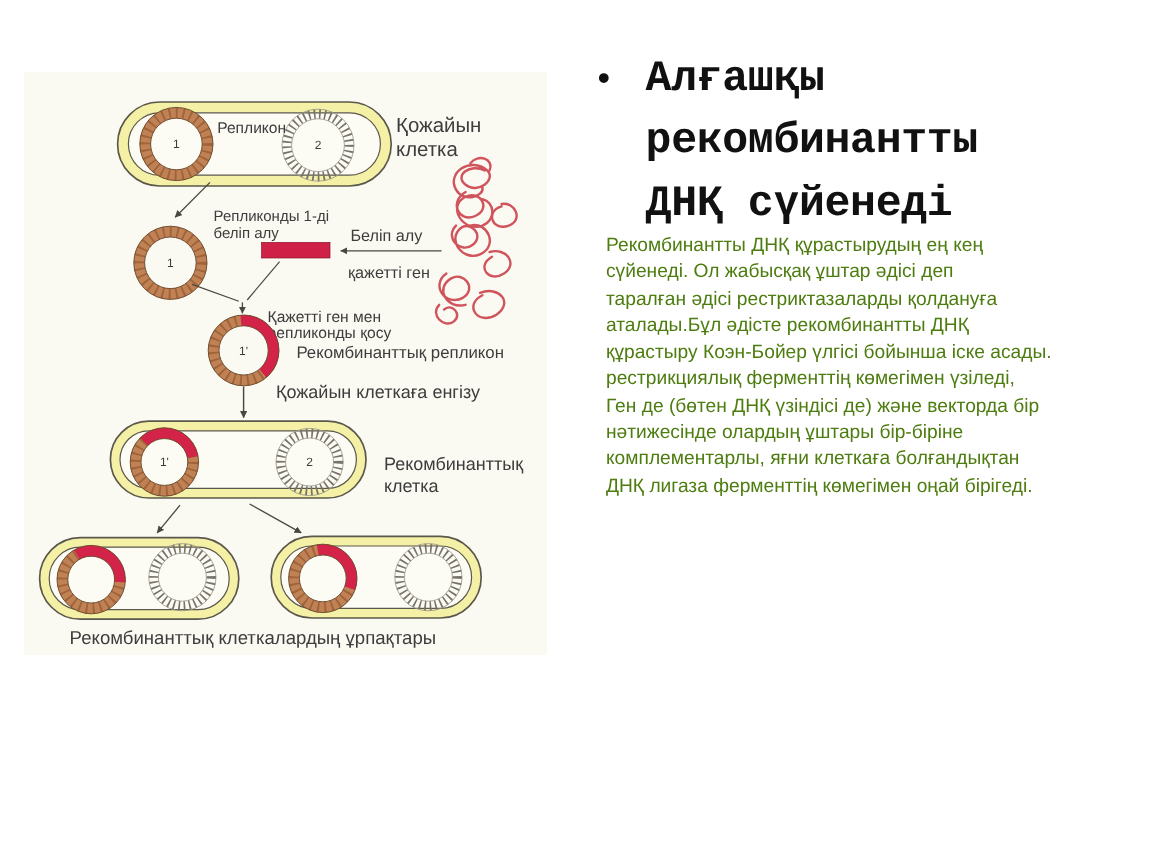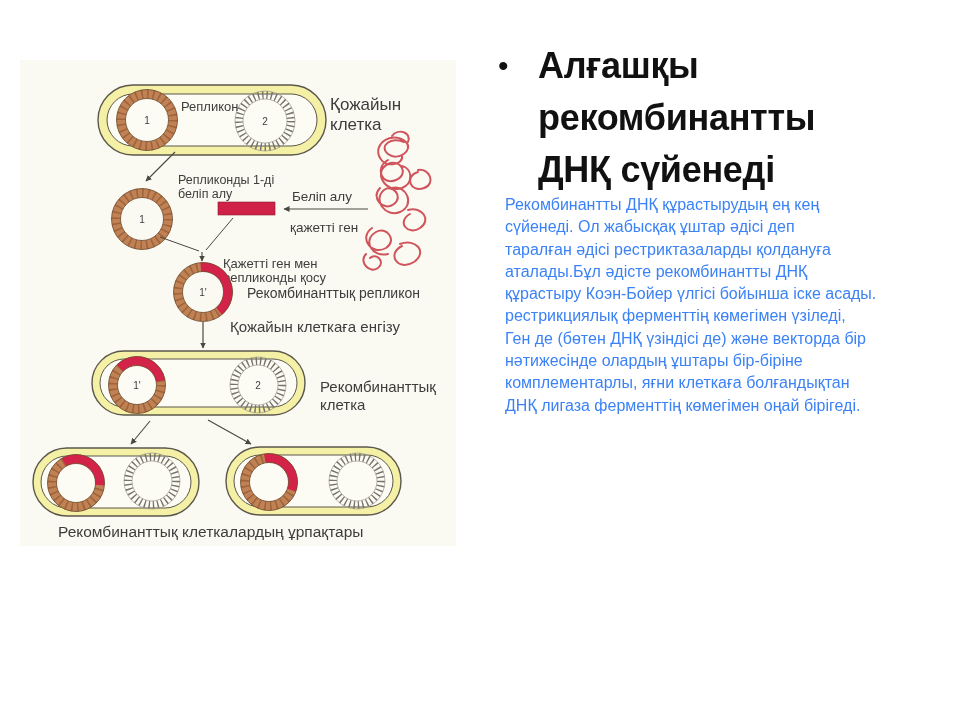--- a/index.html
+++ b/index.html
@@ -7,25 +7,25 @@
     position:relative;width:960px;height:720px;background:#ffffff;
     font-family:"Liberation Sans",sans-serif;overflow:hidden;
   }
   
   .diagram{position:absolute;left:20px;top:60px;width:436px;height:486px;}
   .dl{font-family:"Liberation Sans",sans-serif;fill:#3d3d3d;}
   
   .title-block{position:absolute;left:498px;top:40px;width:390px;color:#111;}
   .title-row{display:flex;align-items:flex-start;}
   .bullet{font-size:30px;line-height:52px;width:40px;flex:0 0 40px;color:#111;}
-  .title-lines{font-size:36px;font-weight:bold;line-height:52px;letter-spacing:-0.3px;}
+  .title-lines{font-size:36px;font-weight:bold;line-height:52px;letter-spacing:-0.3px;font-family:Liberation Mono, monospace;}
   
   .body-block{
     position:absolute;left:505px;top:194px;width:420px;
-    font-size:16px;line-height:22.3px;color:#3b82f6;
+    font-size:16px;line-height:22.3px;color:#4d7c0f;
   }
   .body-line{white-space:nowrap;}
 </style>
 </head>
 <body>
 
 <div class="slide">
 
   <div class="diagram">
   <svg width="436" height="486" viewBox="0 0 436 486" xmlns="http://www.w3.org/2000/svg">

